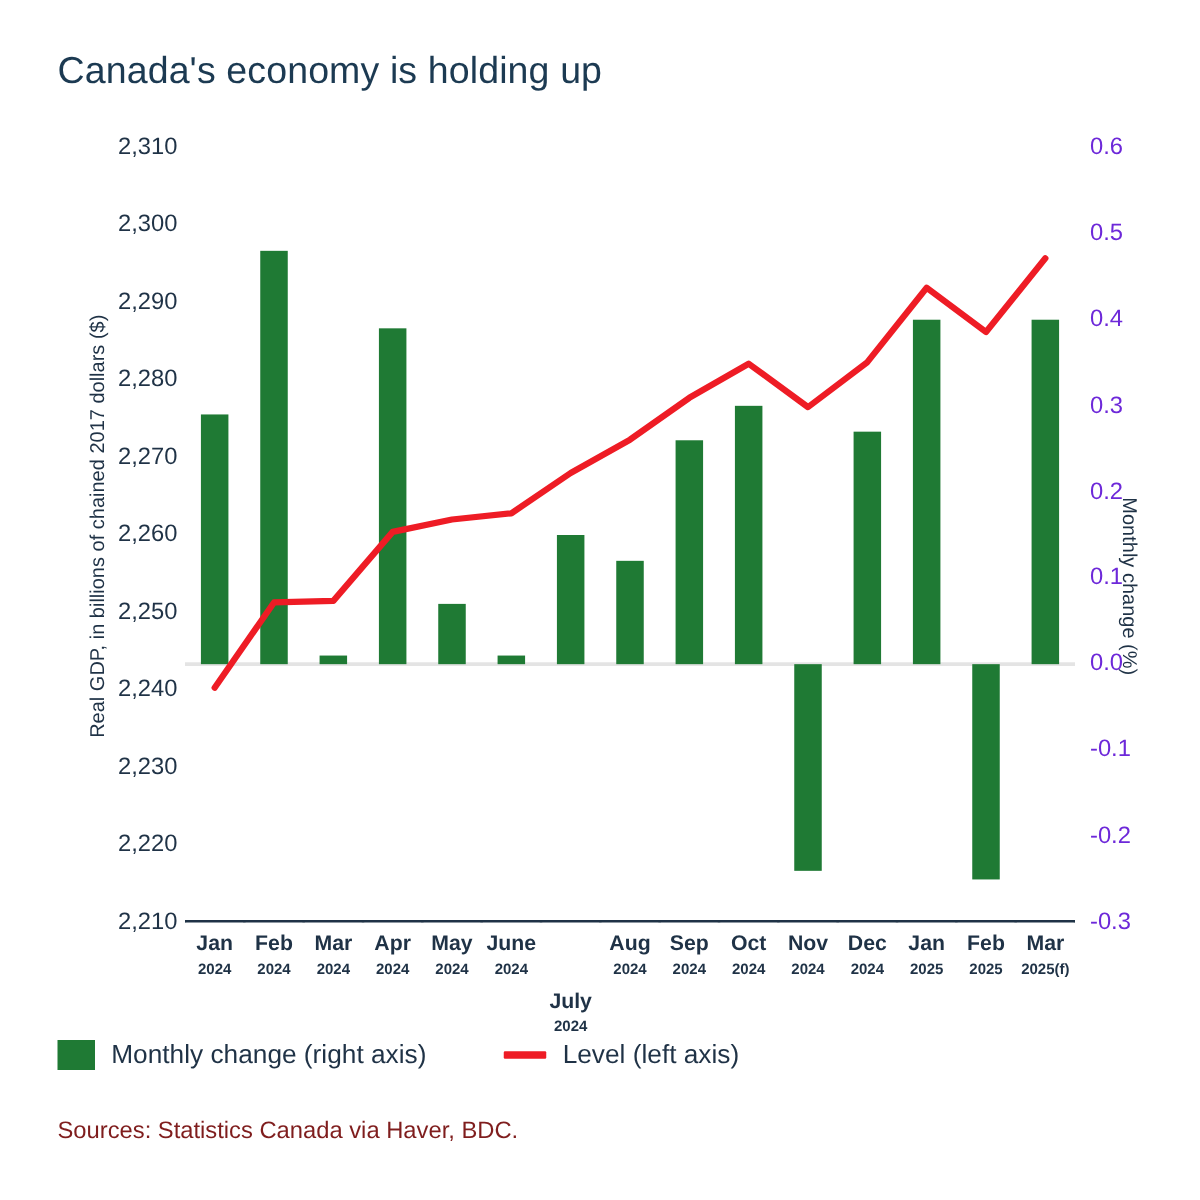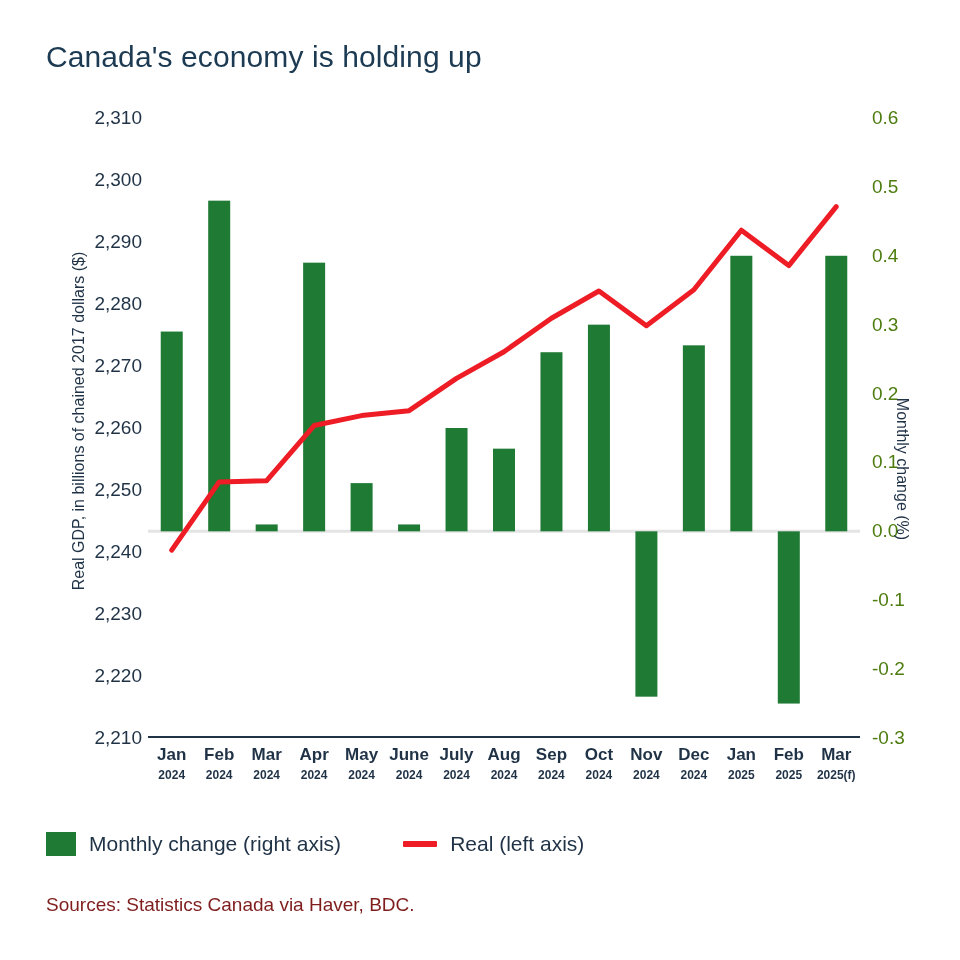--- a/index.html
+++ b/index.html
@@ -67,21 +67,21 @@
     left: 872px;
     top: 118px;
     width: 70px;
     height: 620px;
   }
   .y-right .tick {
     position: absolute;
     left: 0;
     transform: translateY(-50%);
     font-size: 19px;
-    color: #4d7c0f;
+    color: #6d28d9;
     white-space: nowrap;
     text-align: left;
   }
 
   .axis-title-left {
     position: absolute;
     left: -212px;
     top: 292px;
     width: 470px;
     text-align: center;
@@ -260,37 +260,37 @@
       </svg>
   </div>
 
   <div class="x-labels" id="x-labels">
       <div class="xl" style="left: 23.7333px;"><span>Jan</span><span class="yr">2024</span></div>
       <div class="xl" style="left: 71.2px;"><span>Feb</span><span class="yr">2024</span></div>
       <div class="xl" style="left: 118.667px;"><span>Mar</span><span class="yr">2024</span></div>
       <div class="xl" style="left: 166.133px;"><span>Apr</span><span class="yr">2024</span></div>
       <div class="xl" style="left: 213.6px;"><span>May</span><span class="yr">2024</span></div>
       <div class="xl" style="left: 261.067px;"><span>June</span><span class="yr">2024</span></div>
-      <div class="xl" style="left: 308.533px;"><span>July</span><span class="yr">2024</span></div>
+      <div class="xl" style="left: 308.533px; margin-top: 46px;"><span>July</span><span class="yr">2024</span></div>
       <div class="xl" style="left: 356px;"><span>Aug</span><span class="yr">2024</span></div>
       <div class="xl" style="left: 403.467px;"><span>Sep</span><span class="yr">2024</span></div>
       <div class="xl" style="left: 450.933px;"><span>Oct</span><span class="yr">2024</span></div>
       <div class="xl" style="left: 498.4px;"><span>Nov</span><span class="yr">2024</span></div>
       <div class="xl" style="left: 545.867px;"><span>Dec</span><span class="yr">2024</span></div>
       <div class="xl" style="left: 593.333px;"><span>Jan</span><span class="yr">2025</span></div>
       <div class="xl" style="left: 640.8px;"><span>Feb</span><span class="yr">2025</span></div>
       <div class="xl" style="left: 688.267px;"><span>Mar</span><span class="yr">2025(f)</span></div>
     </div>
 
   <div class="legend">
     <div class="legend-item">
       <span class="legend-swatch-bar"></span>
       <span class="legend-label">Monthly change (right axis)</span>
     </div>
     <div class="legend-item">
       <span class="legend-swatch-line"></span>
-      <span class="legend-label">Real (left axis)</span>
+      <span class="legend-label">Level (left axis)</span>
     </div>
   </div>
 
   <div class="source">Sources: Statistics Canada via Haver, BDC.</div>
 
 </div>
 
 </body></html>

